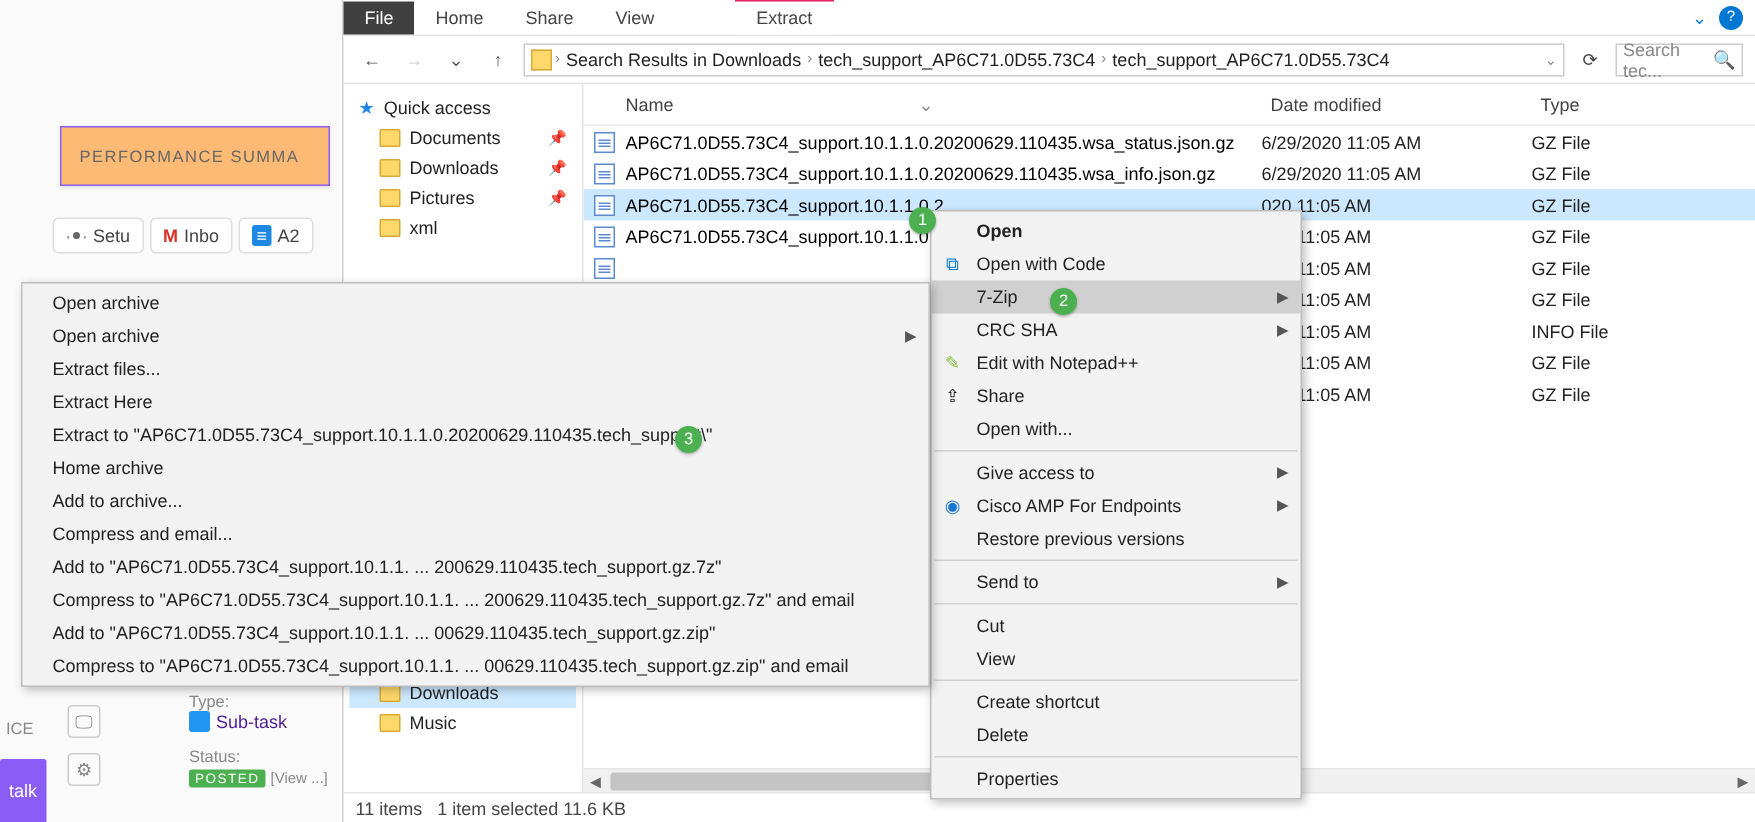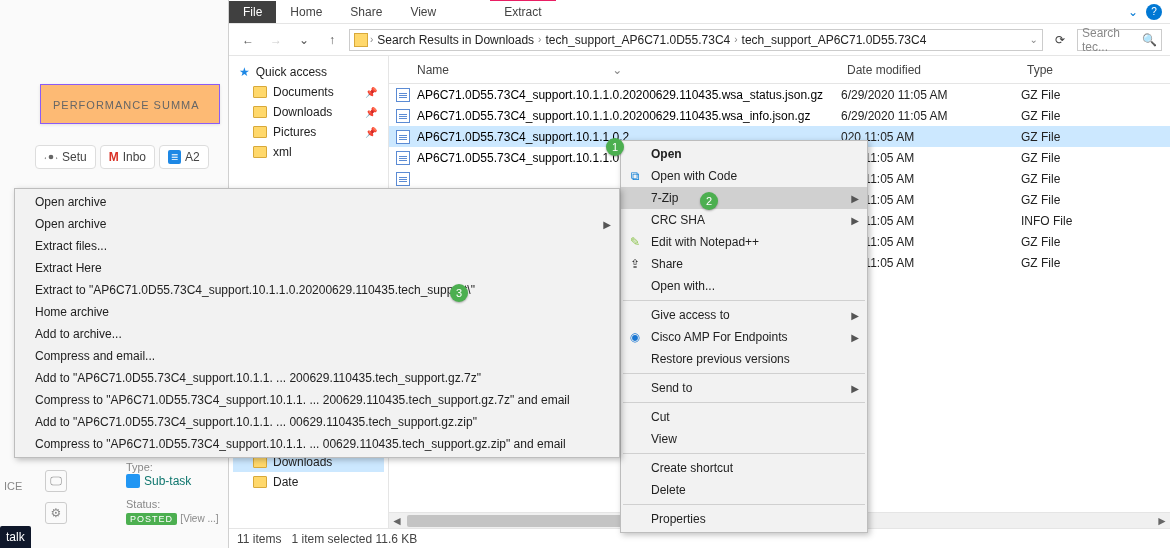--- a/index.html
+++ b/index.html
@@ -73,26 +73,26 @@
 
 .status { position: absolute; bottom: 0; left: 0; right: 0; height: 20px; border-top: 1px solid #e5e5e5; display: flex; align-items: center; padding: 0 8px; gap: 10px; color: #444; }
 .hscroll { position: absolute; bottom: 20px; left: 160px; right: 0; height: 16px; background: #f0f0f0; border-top: 1px solid #e5e5e5; }
 .hscroll .thumb { position: absolute; left: 18px; top: 2px; height: 12px; width: 300px; background: #c4c4c4; border-radius: 2px; }
 .hscroll .ar { position: absolute; top: 0; width: 16px; height: 16px; display: flex; align-items: center; justify-content: center; color: #666; }
 .hscroll .ar.l { left: 0; }
 .hscroll .ar.r { right: 0; }
 
 .det { position: absolute; left: 126px; top: 460px; font-size: 12px; color: #666; }
 .det-lbl { color: #888; font-size: 11px; }
-.subtask { display: inline-flex; align-items: flex-start; gap: 4px; color: #0f766e; }
+.subtask { display: inline-flex; align-items: flex-start; gap: 4px; color: #4c1d95; }
 .sub-ic { width: 14px; height: 14px; background: #2196f3; border-radius: 2px; }
 .posted { display: inline-block; background: #4caf50; color: #fff; font-size: 9px; padding: 1px 4px; border-radius: 2px; letter-spacing: 1px; }
 
 .rc { position:absolute; color:#888; font-size:11px; right:6px; }
-.talk { position:absolute; bottom:0; left:0; background:#0f172a; color:#fff; padding:4px 6px; font-size:12px; border-radius:2px 2px 0 0;}
+.talk { position:absolute; bottom:0; left:0; background:#8b5cf6; color:#fff; padding:14px 6px; font-size:12px; border-radius:2px 2px 0 0;}
 </style>
 </head>
 <body>
 
 <div class="bg-card perf">PERFORMANCE SUMMA</div>
 <div class="tabs-bg">
   <span class="tab-chip">
       <svg class="gear-ic" viewBox="0 0 24 24">
         <path fill="#666" d="M12 8a4 4 0 100 8 4 4 0 000-8zm9 4l2 2-2 2v-4zM3 12l-2 2 2 2v-4z"></path>
       </svg>
@@ -189,21 +189,21 @@
       <div class="nav-item" style="padding-left:20px">
           <span class="folder-ic"></span>
           <span>Documents</span>
         </div>
       <div class="nav-item sel" style="padding-left:20px">
           <span class="folder-ic"></span>
           <span>Downloads</span>
         </div>
       <div class="nav-item" style="padding-left:20px">
           <span class="folder-ic"></span>
-          <span>Date</span>
+          <span>Music</span>
         </div>
     </div>
 
     <div class="filepane">
       <div class="cols">
         <div class="col-name"><span>Name</span> <span style="color:#888;margin-left:160px">⌄</span></div>
         <div class="col-date">Date modified</div>
         <div class="col-type">Type</div>
       </div>
       <div class="row">

